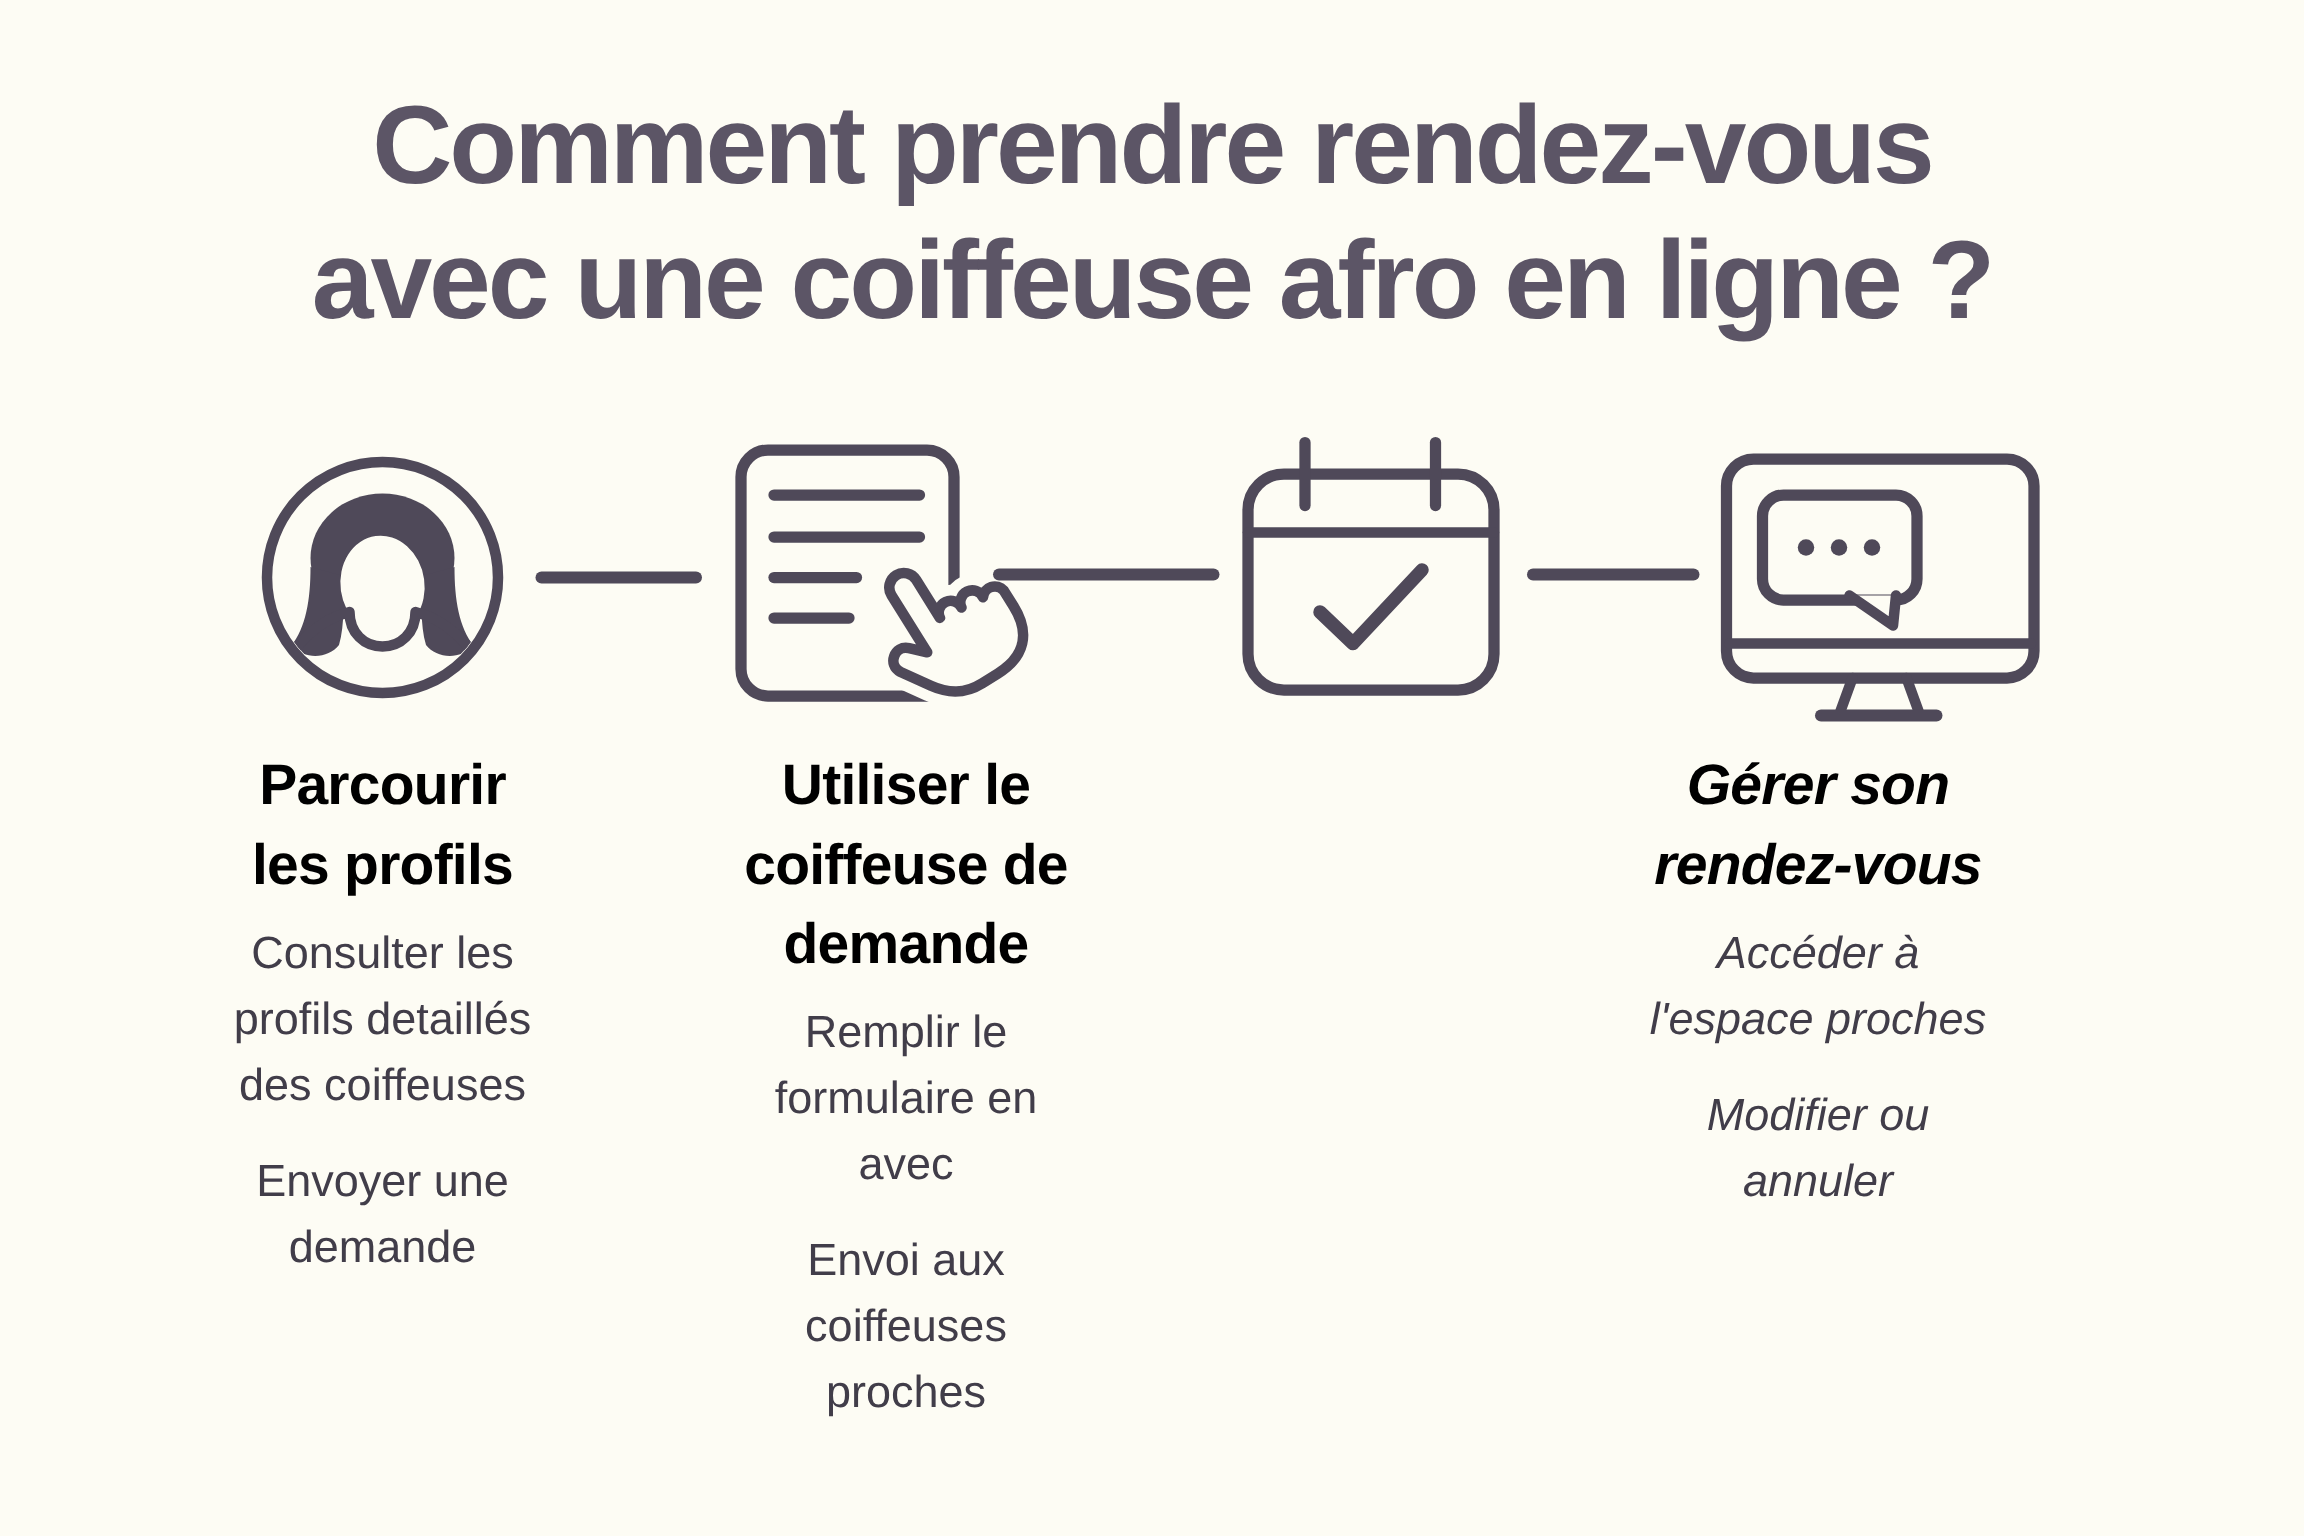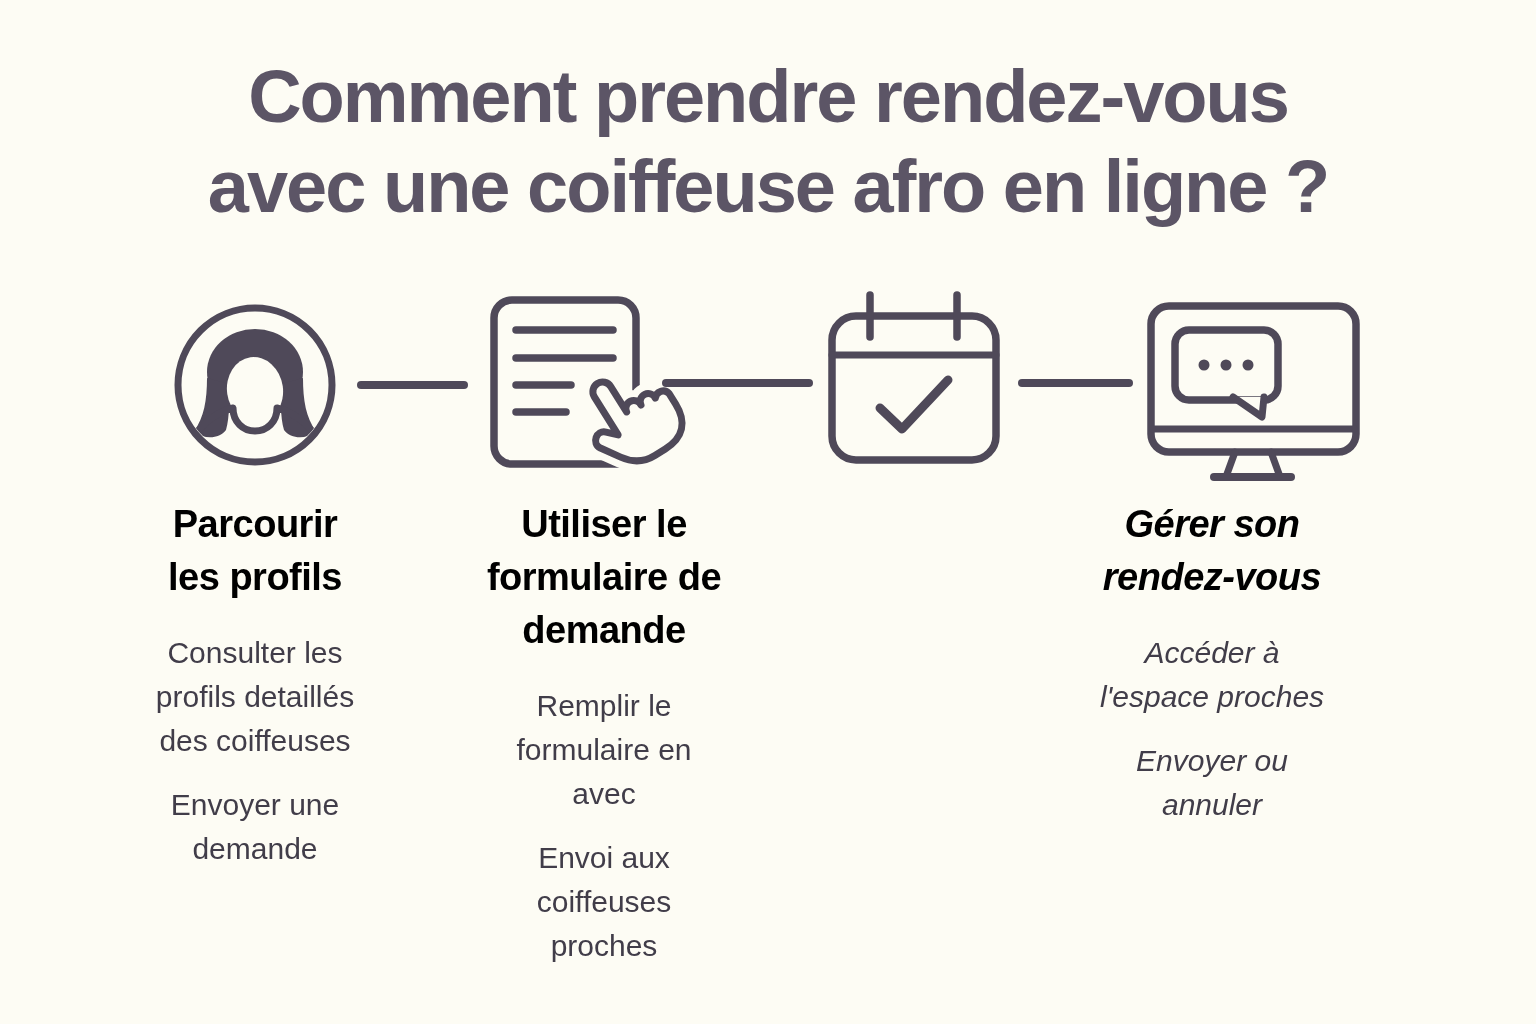--- a/index.html
+++ b/index.html
@@ -57,21 +57,21 @@
   .step-col-4 { left: 1052px; font-style: italic; }
 
   .step-heading {
     font-size: 38px;
     font-weight: 700;
     letter-spacing: -0.5px;
     line-height: 53px;
     color: #000000;
   }
   .step-point {
-    margin-top: 27px;
+    margin-top: 10px;
     font-size: 30px;
     font-weight: 400;
     line-height: 44px;
     color: #413d49;
   }
   .step-point + .step-point { margin-top: 20px; }
 
   svg .stroke {
     fill: none;
     stroke: #4f4959;
@@ -155,33 +155,33 @@
 les profils</div>
     <div class="step-point preline">Consulter les
 profils detaillés
 des coiffeuses</div>
     <div class="step-point preline">Envoyer une
 demande</div>
   </div>
 
   <div class="step-col step-col-2">
     <div class="step-heading preline">Utiliser le
-formulaire de
+coiffeuse de
 demande</div>
     <div class="step-point preline">Remplir le
 formulaire en
 avec</div>
     <div class="step-point preline">Envoi aux
 coiffeuses
 proches</div>
   </div>
 
 
   <div class="step-col step-col-4">
     <div class="step-heading preline">Gérer son
 rendez-vous</div>
     <div class="step-point preline">Accéder à
 l'espace proches</div>
-    <div class="step-point preline">Envoyer ou
+    <div class="step-point preline">Modifier ou
 annuler</div>
   </div>
 
 </div>
 
 </body></html>

